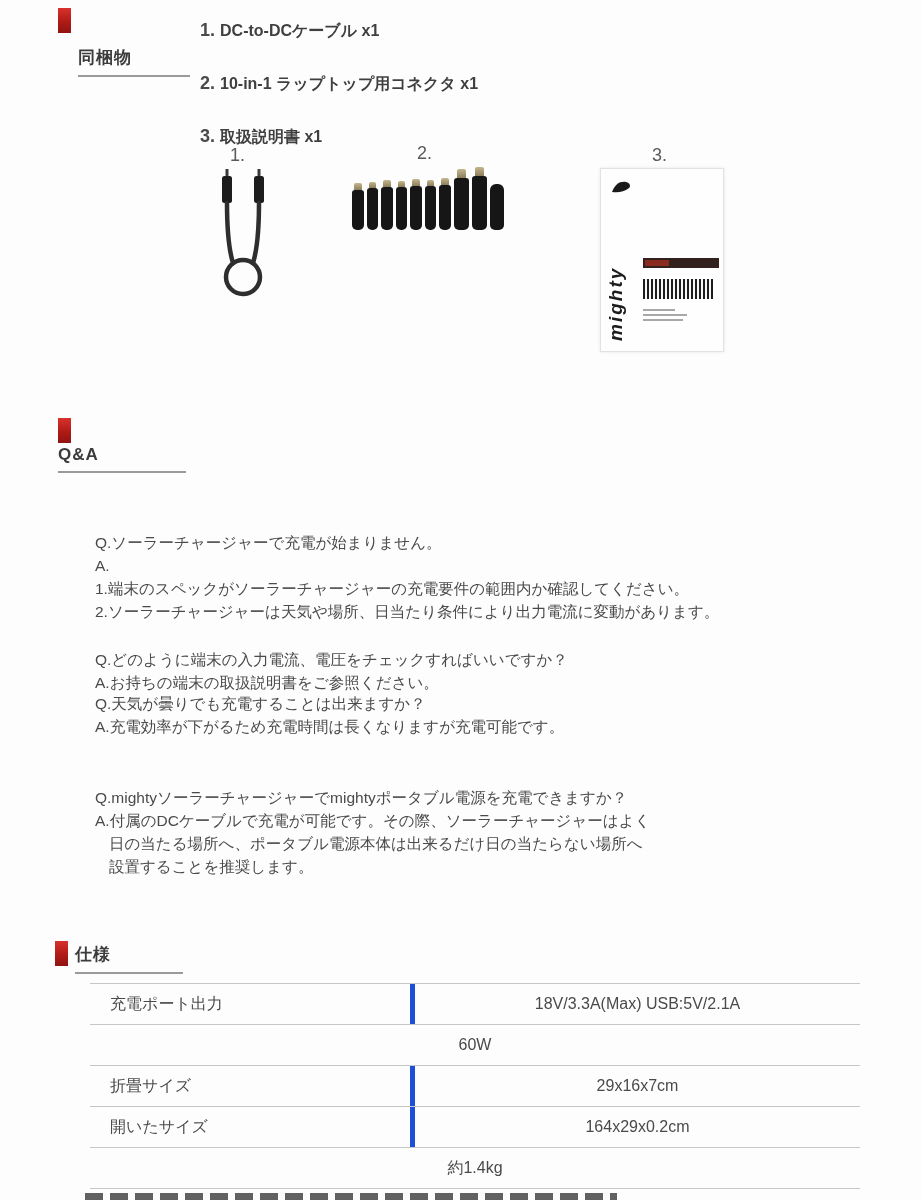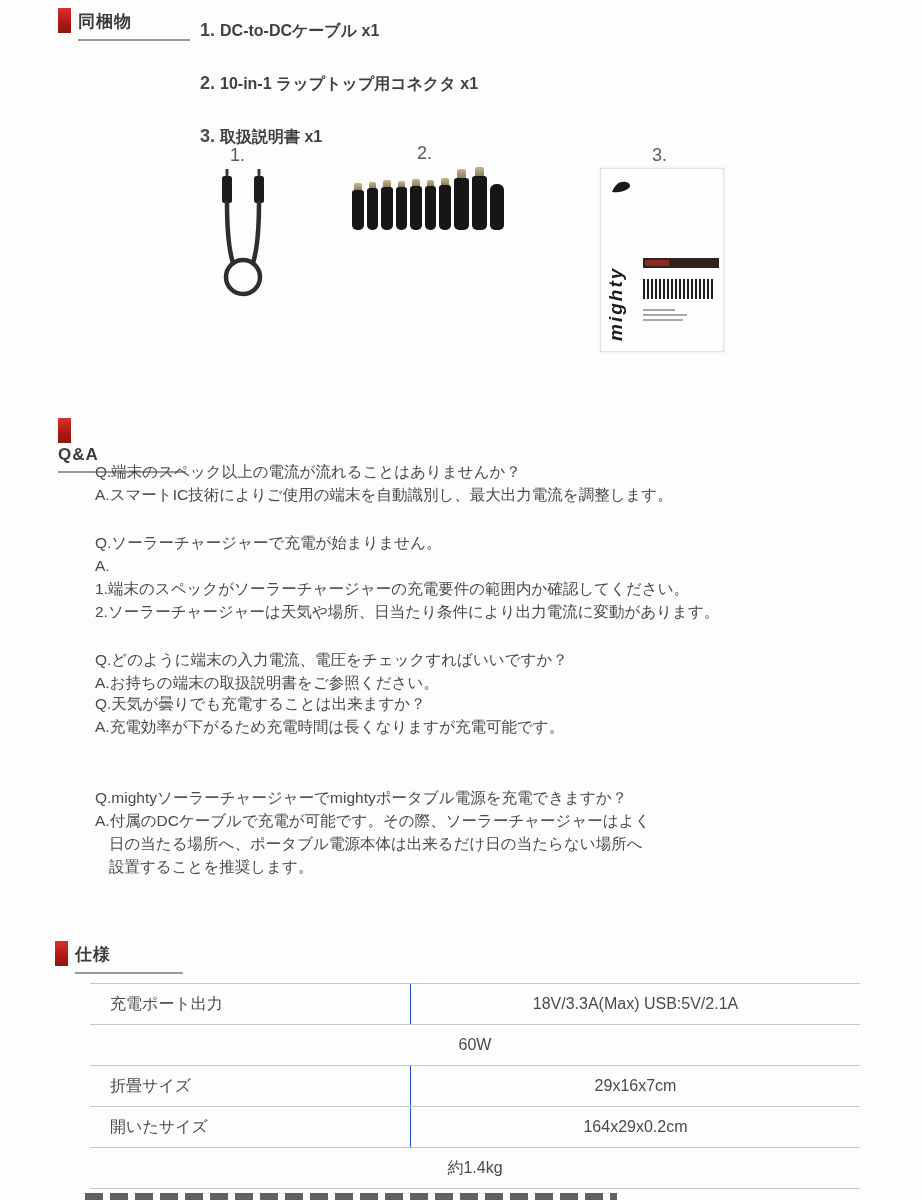--- a/index.html
+++ b/index.html
@@ -5,21 +5,21 @@
   html,body{margin:0;padding:0;background:#fff;}
   #page{position:relative;width:922px;height:1200px;background:#fdfdfd;overflow:hidden;
         font-family:"Liberation Sans",sans-serif;color:#454545;}
 
   
   .sec-header{position:absolute;display:flex;align-items:flex-start;}
   .marker{width:13px;height:25px;margin-right:7px;
           background:linear-gradient(180deg,#d8322c 0%,#b01a16 55%,#8f1412 100%);}
   .sec-title{font-size:17px;font-weight:bold;color:#3c3c3c;padding:2px 0 6px;
              border-bottom:2px solid #9a9a9a;letter-spacing:1px;}
-  .u1{min-width:112px;} .u2{min-width:128px;} .u3{min-width:108px;}
+  .u1{min-width:112px;margin-top:36px;} .u2{min-width:128px;} .u3{min-width:108px;}
 
   
   .inc-list{position:absolute;left:200px;top:4px;}
   .inc-item{font-size:16px;line-height:52px;color:#3f3f3f;font-weight:700;white-space:nowrap;}
   .inc-num{font-size:18px;color:#4a4a4a;margin-right:5px;}
 
   
   .fig-label{position:absolute;font-size:18px;color:#5a5a5a;}
 
   
@@ -60,21 +60,21 @@
   .qa-block{position:absolute;left:95px;width:790px;}
   .qa-line{font-size:15.5px;line-height:23px;color:#4a4a4a;white-space:nowrap;}
   .qa-line.indent{padding-left:14px;}
   .qa1{top:460px;} .qa2{top:531px;} .qa3{top:648px;} .qa4{top:692px;} .qa5{top:786px;}
 
   
   .spec-table{position:absolute;left:90px;top:983px;width:770px;}
   .spec-row{display:flex;height:40px;border-top:1px solid #c6c6c6;}
   .spec-row:last-child{border-bottom:1px solid #c6c6c6;}
   .spec-label{width:300px;padding-left:20px;display:flex;align-items:center;
-              border-right:1px solid #1d4ed8;font-size:16px;color:#4a4a4a;}
+              border-right:5px solid #1d4ed8;font-size:16px;color:#4a4a4a;}
   .spec-value{flex:1;display:flex;align-items:center;justify-content:center;
               font-size:16px;color:#4a4a4a;}
 
   
   .bottom-cut{position:absolute;left:85px;top:1193px;width:532px;height:7px;opacity:.8;
               background:repeating-linear-gradient(90deg,#3a3a3a 0 18px,rgba(0,0,0,0) 18px 25px);}
 </style>
 </head>
 <body>
 
@@ -166,24 +166,20 @@
     <div class="bk-line bk-l1"></div>
     <div class="bk-line bk-l2"></div>
     <div class="bk-line bk-l3"></div>
   </div>
 
   <div class="sec-header" style="left:58px;top:418px;flex-direction:column;">
     <div class="marker"></div>
     <div class="sec-title u2">Q&amp;A</div>
   </div>
 
-  <div class="qa-block qa1">
-    <div class="qa-line">Q.端末のスペック以上の電流が流れることはありませんか？</div>
-    <div class="qa-line">A.スマートIC技術によりご使用の端末を自動識別し、最大出力電流を調整します。</div>
-  </div>
 
   <div class="qa-block qa2">
     <div class="qa-line">Q.ソーラーチャージャーで充電が始まりません。</div>
     <div class="qa-line">A.</div>
     <div class="qa-line">1.端末のスペックがソーラーチャージャーの充電要件の範囲内か確認してください。</div>
     <div class="qa-line">2.ソーラーチャージャーは天気や場所、日当たり条件により出力電流に変動があります。</div>
   </div>
 
   <div class="qa-block qa3">
     <div class="qa-line">Q.どのように端末の入力電流、電圧をチェックすればいいですか？</div>

